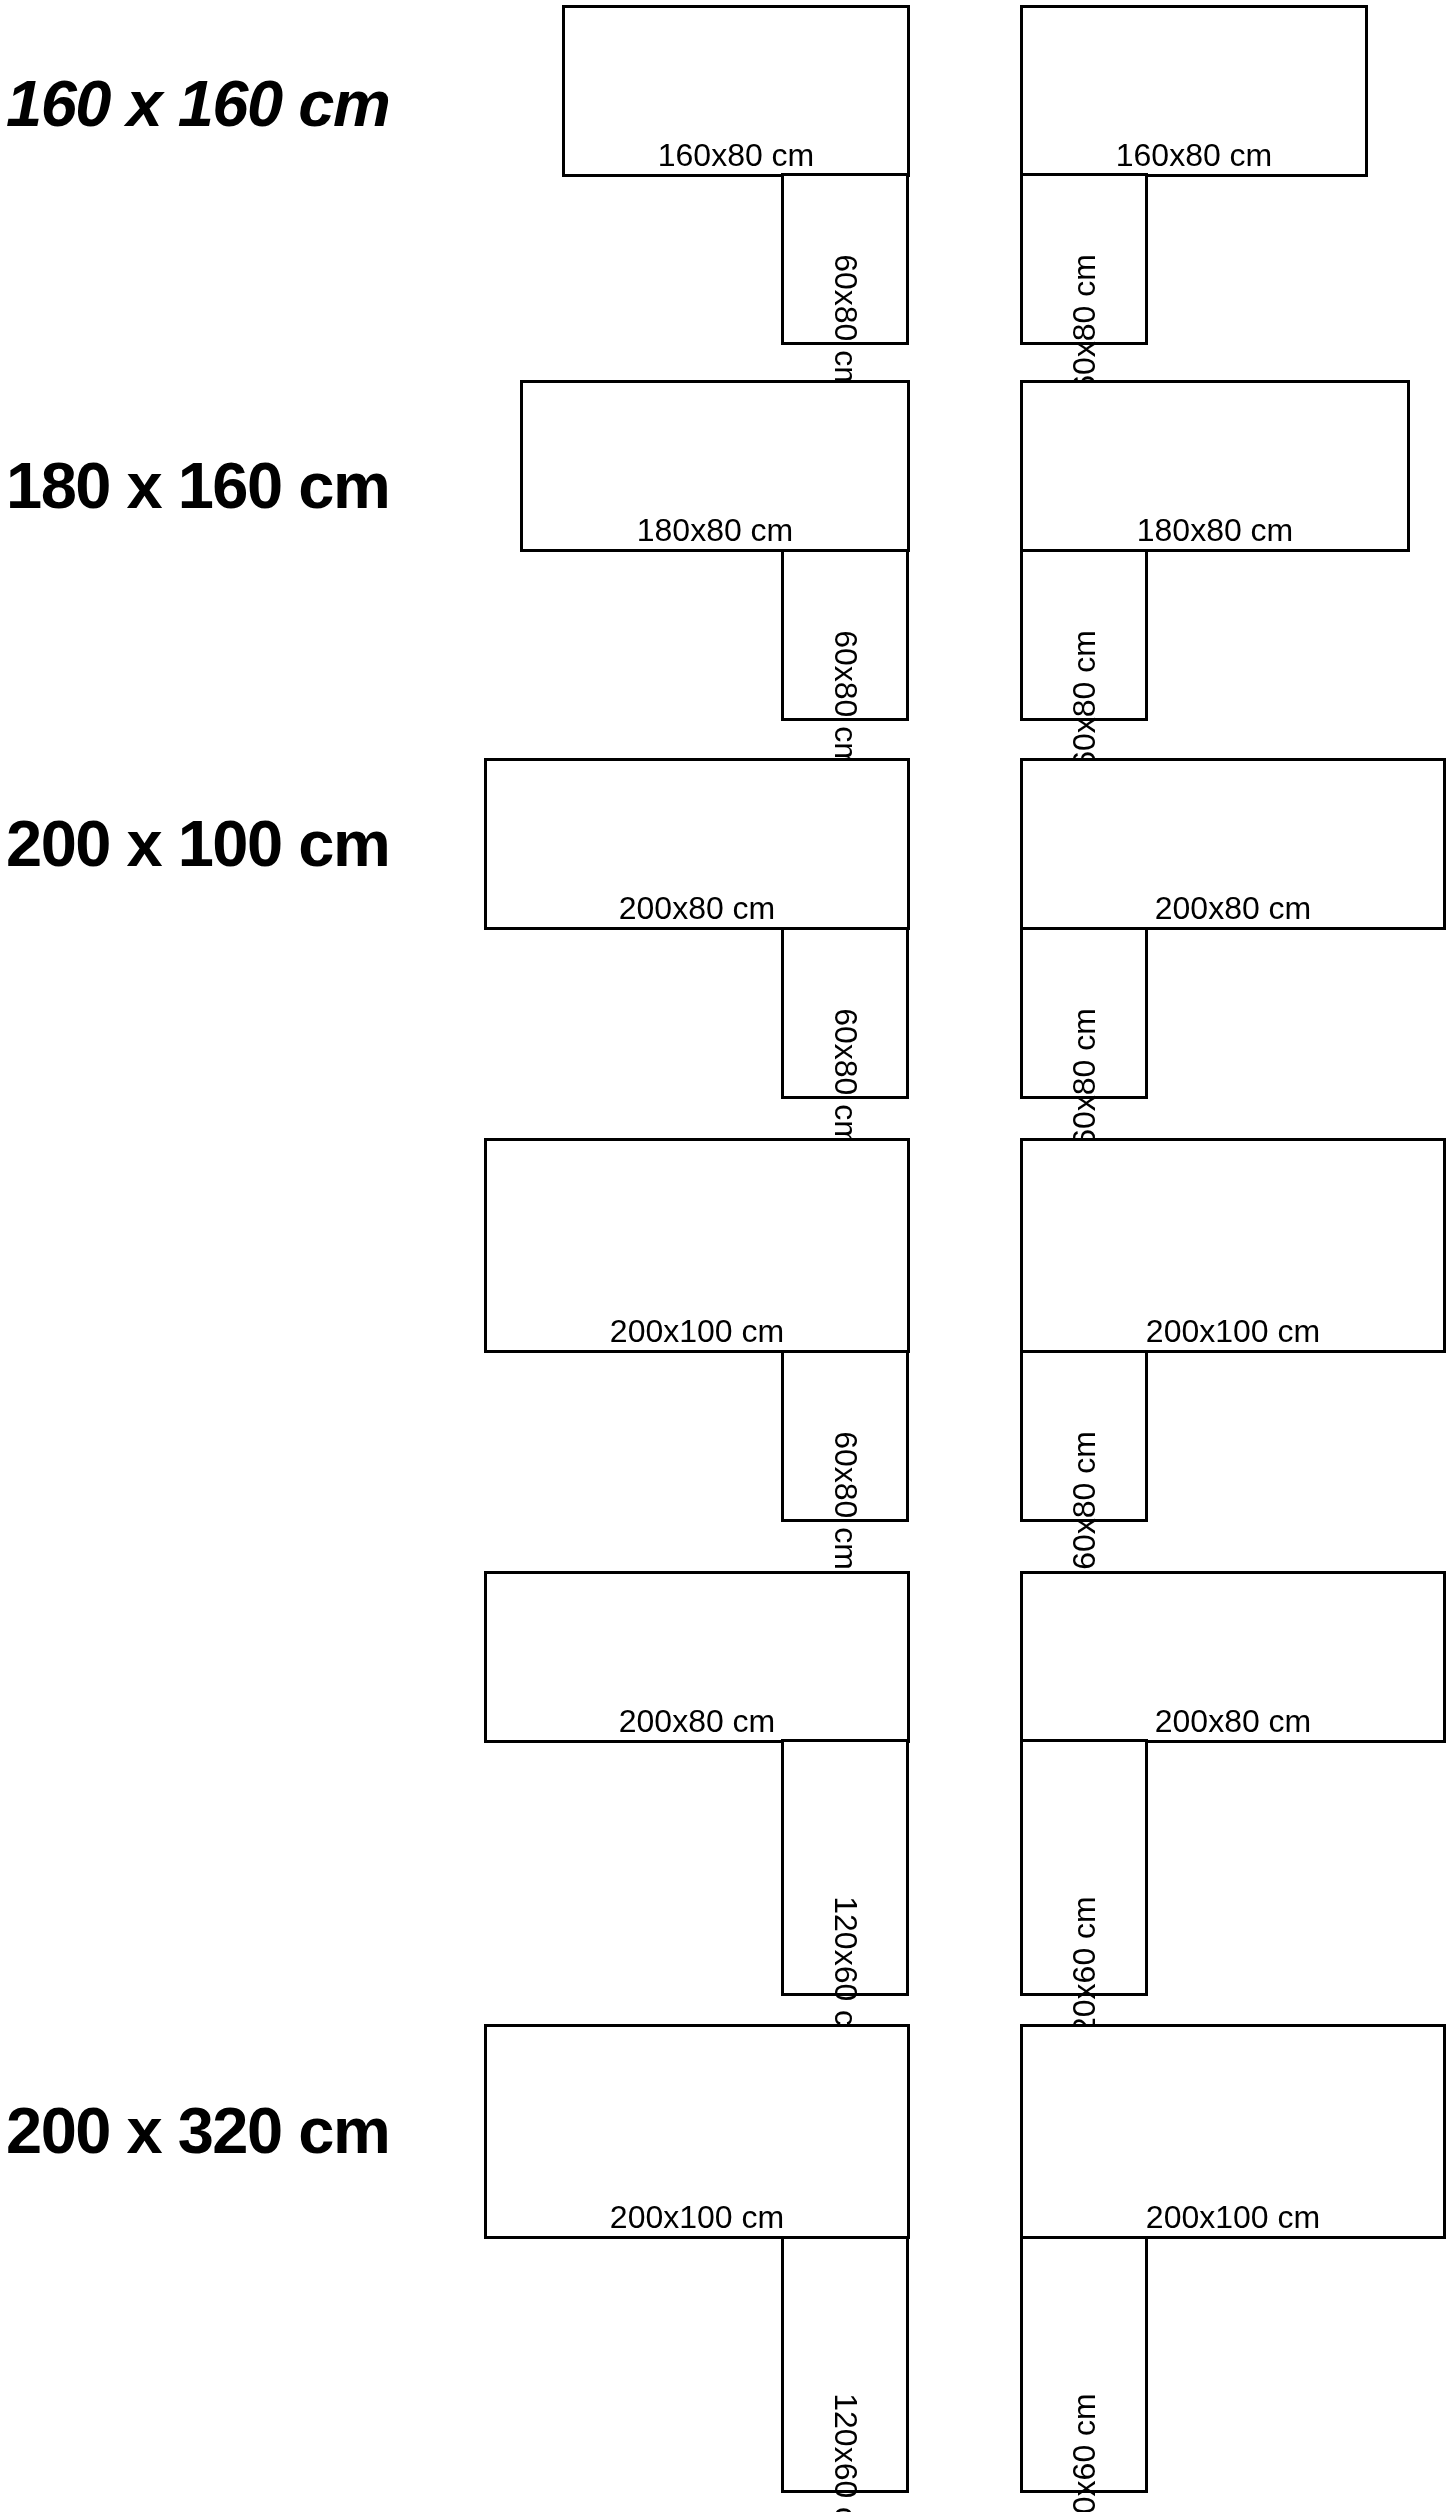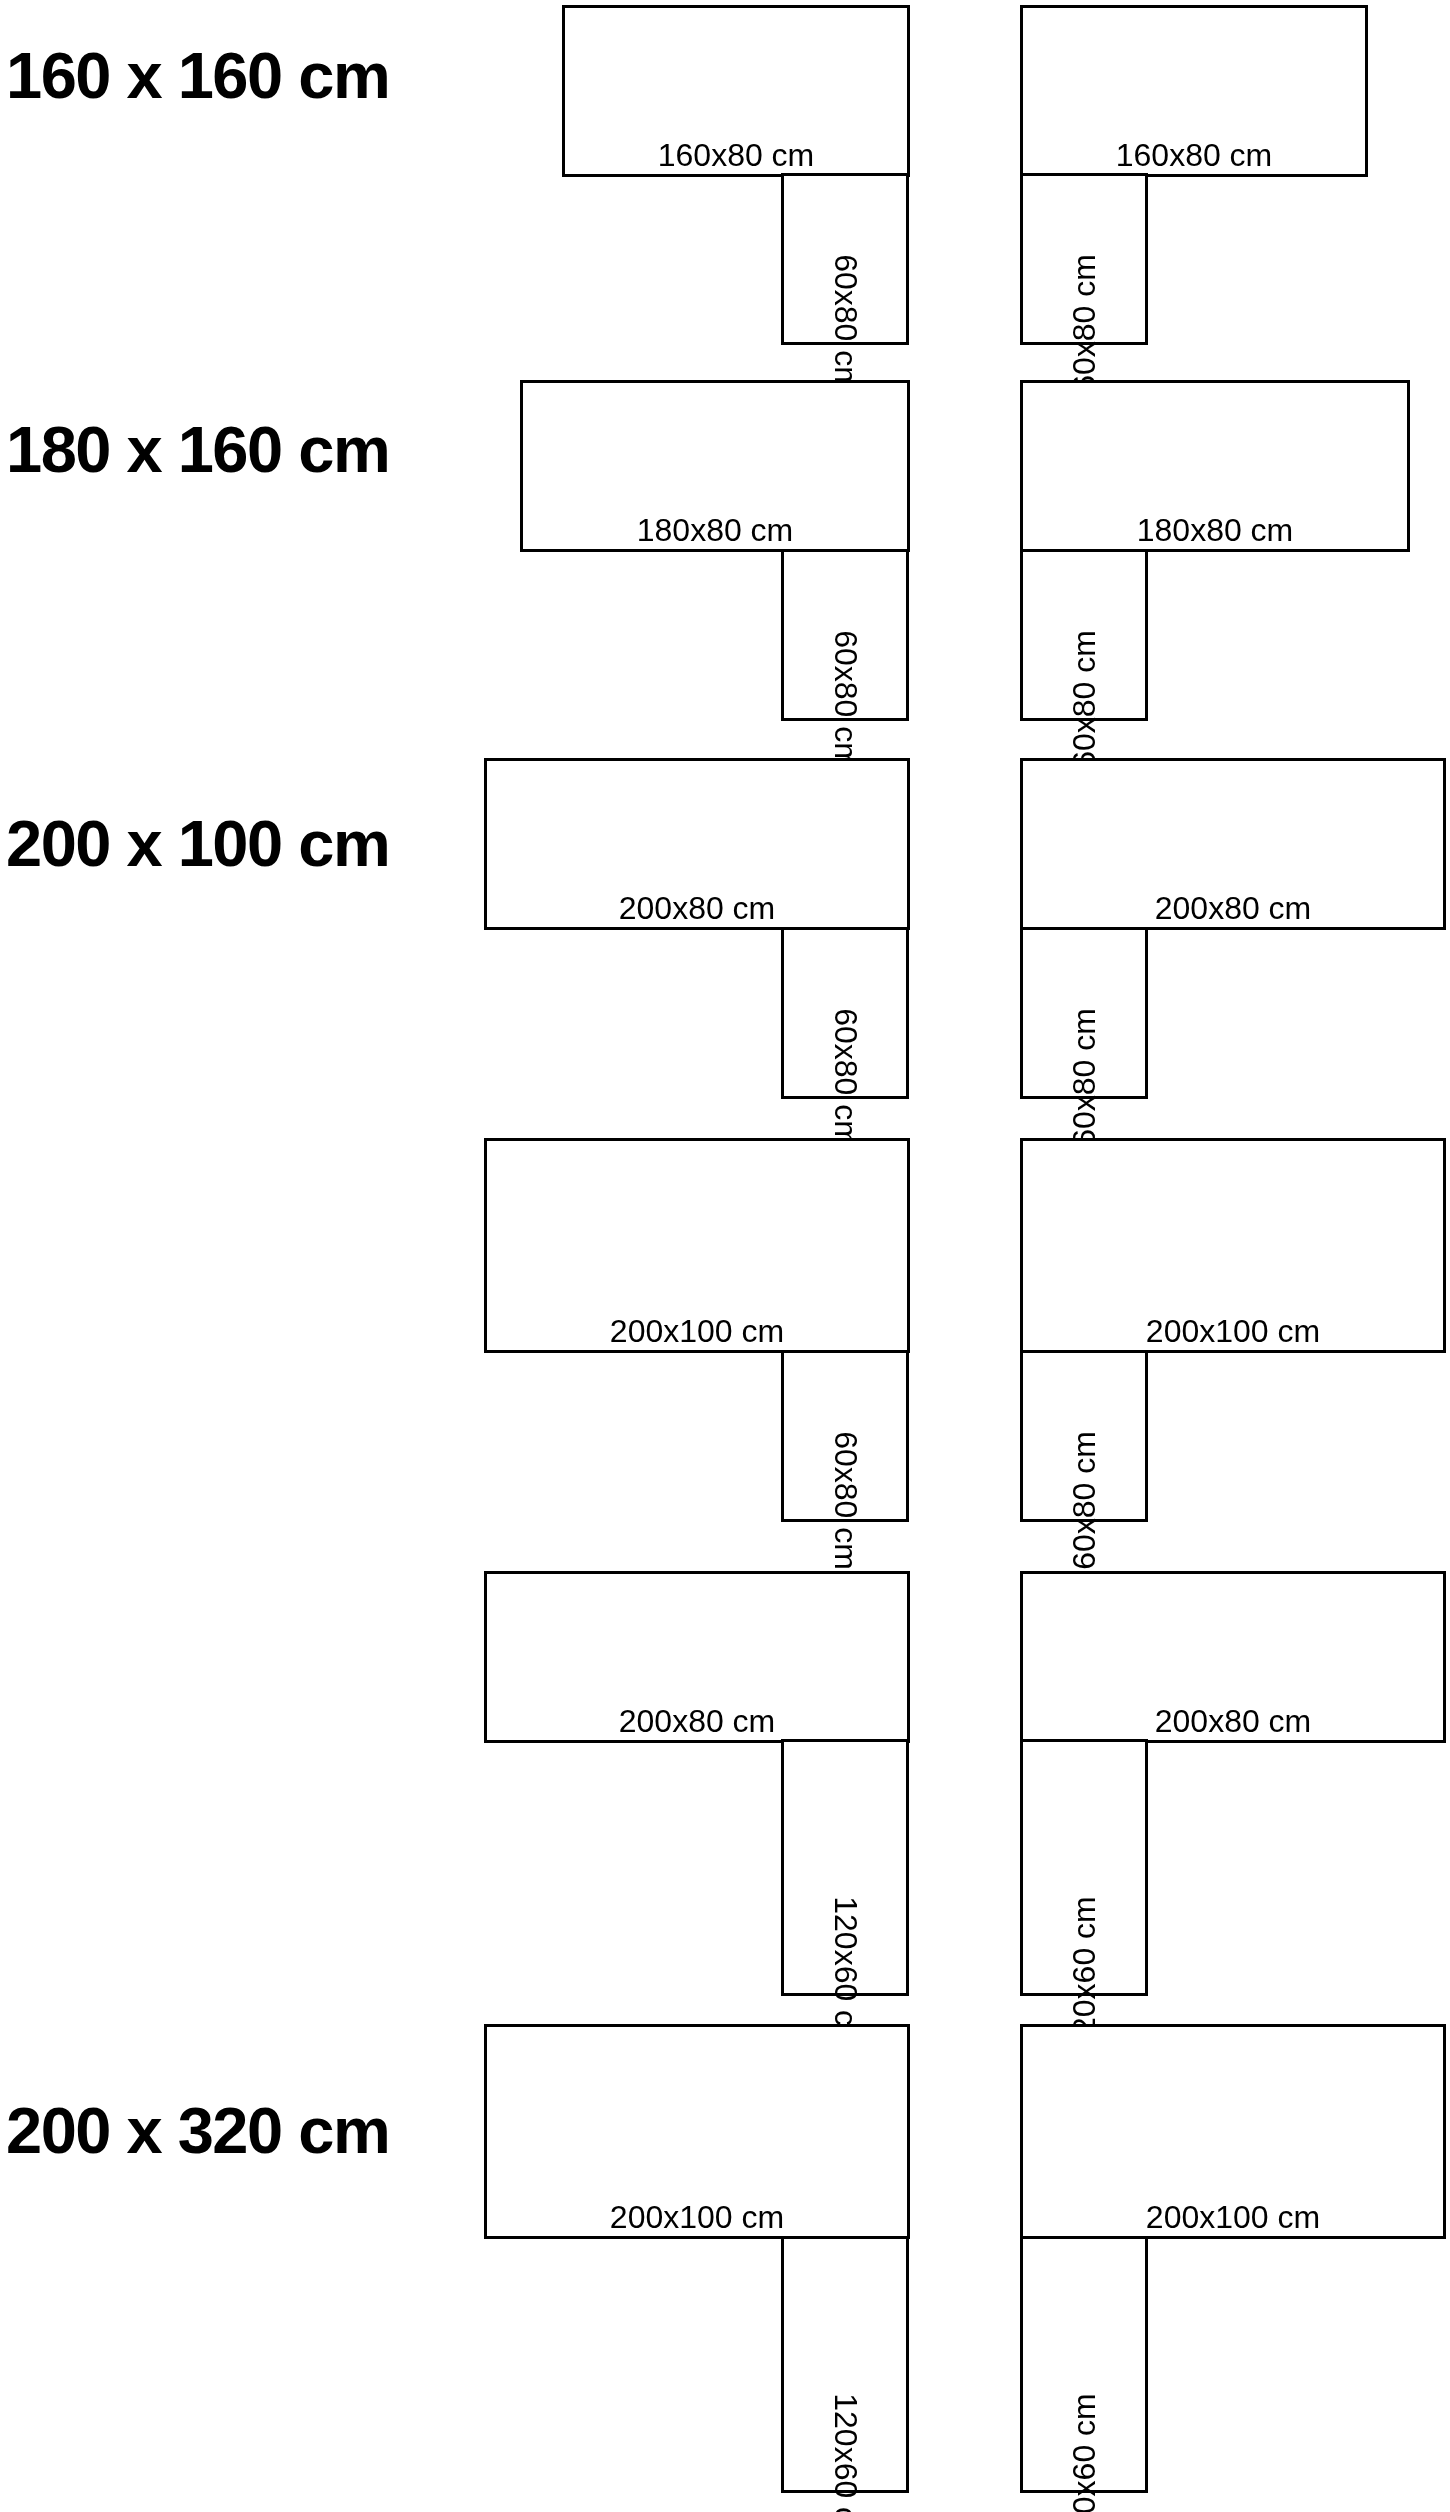--- a/index.html
+++ b/index.html
@@ -39,28 +39,28 @@
   .rect .dim {
     font-size: 32px;
     font-weight: 400;
     white-space: nowrap;
     color: #000000;
   }
   .rect .dim.rot-cw  { transform: rotate(90deg); }
   .rect .dim.rot-ccw { transform: rotate(-90deg); }
 
   
-  .r1lb { top: 42px; }
+  .r1lb { top: 70px; font-style: italic; }
   .r1hl { left: 562px;  top: 4.5px;    width: 348px; height: 172px; }
   .r1vl { left: 781px; top: 173px;  width: 128px; height: 172px; }
   .r1hr { left: 1020px; top: 4.5px;    width: 348px; height: 172px; }
   .r1vr { left: 1020px; top: 173px;  width: 128px; height: 172px; }
 
   
-  .r2lb { top: 416px; }
+  .r2lb { top: 452px; }
   .r2hl { left: 520px;  top: 380px;  width: 390px; height: 172px; }
   .r2vl { left: 781px; top: 549px;  width: 128px; height: 172px; }
   .r2hr { left: 1020px; top: 380px;  width: 390px; height: 172px; }
   .r2vr { left: 1020px; top: 549px;  width: 128px; height: 172px; }
 
   
   .r3lb { top: 810px; }
   .r3hl { left: 484px;  top: 758px; width: 426px; height: 172px; }
   .r3vl { left: 781px; top: 927px; width: 128px; height: 172px; }
   .r3hr { left: 1020px; top: 758px; width: 426px; height: 172px; }

